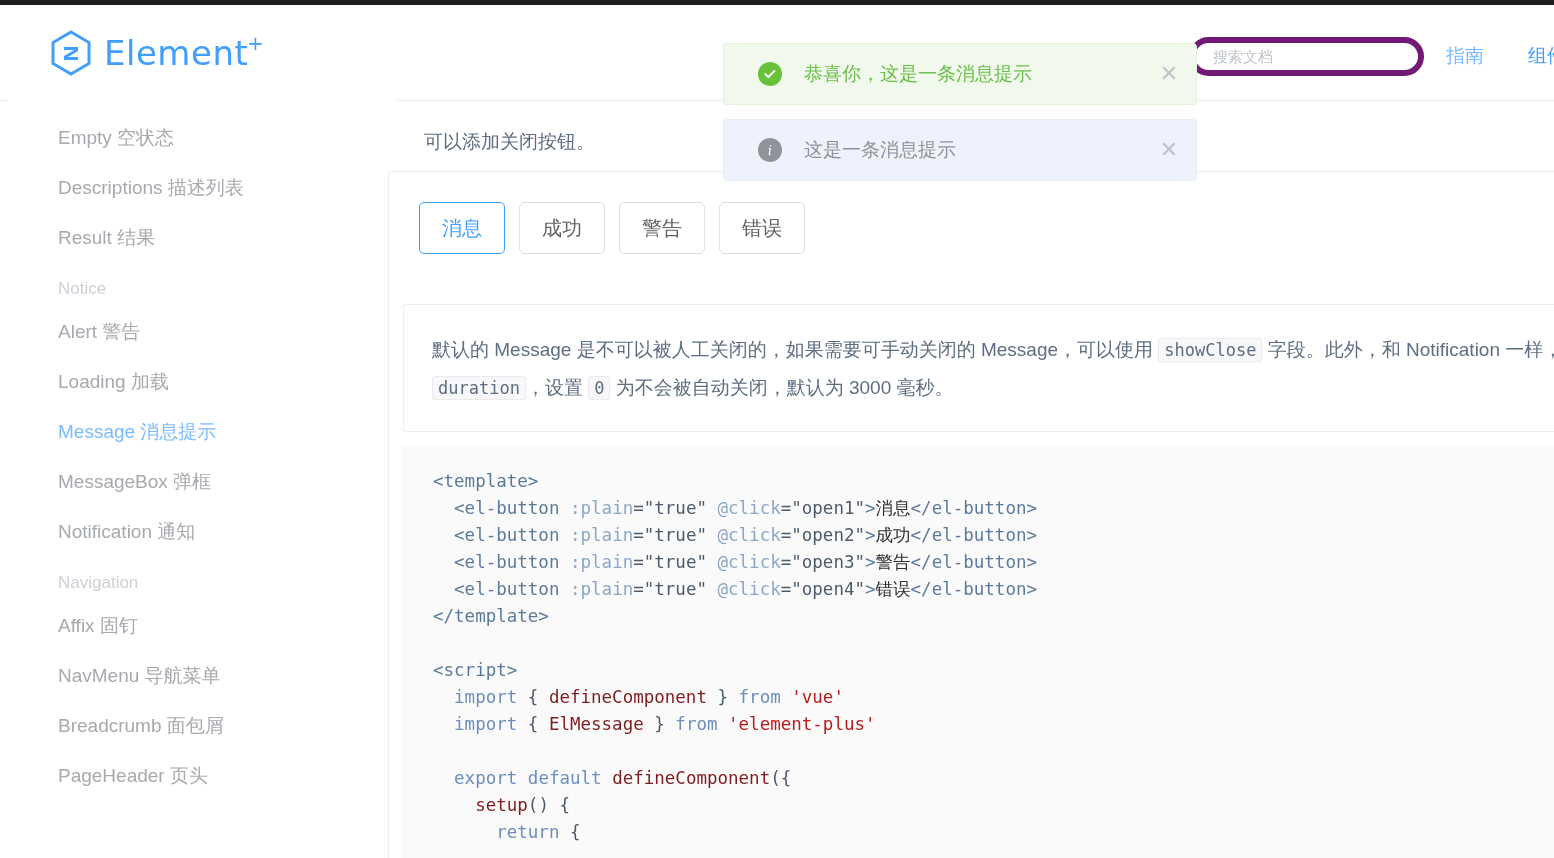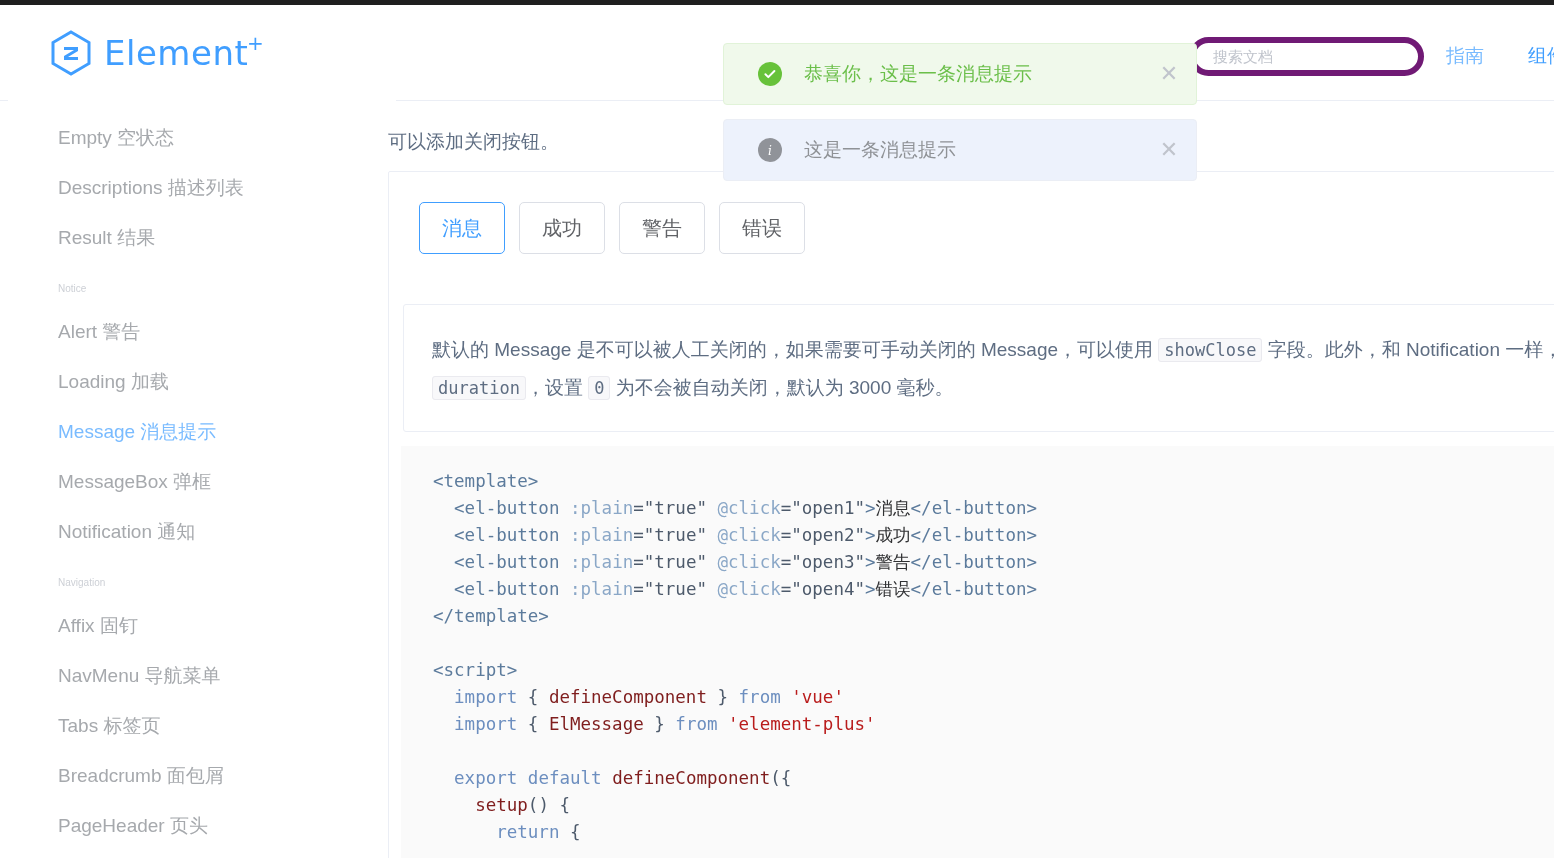--- a/index.html
+++ b/index.html
@@ -56,21 +56,21 @@
     background:#fff; overflow:hidden; padding-top:16px;margin-left:8px;
   }
   .side-item {
     height:50px; line-height:50px; padding-left:50px;
     font-size:19px; color:#a6a9ad; white-space:nowrap; cursor:pointer;
     font-family:"Liberation Sans", sans-serif;
   }
   .side-item.active { color:#79bbff; }
   .side-group {
     height:44px; line-height:52px; padding-left:50px;
-    font-size:10px; color:#cdd0d6; white-space:nowrap;
+    font-size:17px; color:#cdd0d6; white-space:nowrap;
     font-family:"Liberation Sans", sans-serif;
   }
 
   
   .main {
     position:absolute; left:388px; top:101px; width:1166px; height:757px;
     background:#fff; overflow:hidden;
   }
   .desc-line {
     margin:28px 0 0 0; padding-left:0;
@@ -195,28 +195,27 @@
     <div class="side-item">Result 结果</div>
     <div class="side-group">Notice</div>
     <div class="side-item">Alert 警告</div>
     <div class="side-item">Loading 加载</div>
     <div class="side-item active">Message 消息提示</div>
     <div class="side-item">MessageBox 弹框</div>
     <div class="side-item">Notification 通知</div>
     <div class="side-group">Navigation</div>
     <div class="side-item">Affix 固钉</div>
     <div class="side-item">NavMenu 导航菜单</div>
-    <div class="side-item">Tabs 标签页</div>
     <div class="side-item">Breadcrumb 面包屑</div>
     <div class="side-item">PageHeader 页头</div>
   </div>
 
   <div class="main">
 
-    <div style="padding-left:0px;">
+    <div style="padding-left:0px;margin-left:36px;">
       <div class="desc-line">可以添加关闭按钮。</div>
     </div>
 
     <div class="demo-card">
 
       <div class="demo-body">
         <div class="btn-row">
           <button class="el-btn focused">消息</button>
           <button class="el-btn">成功</button>
           <button class="el-btn">警告</button>

